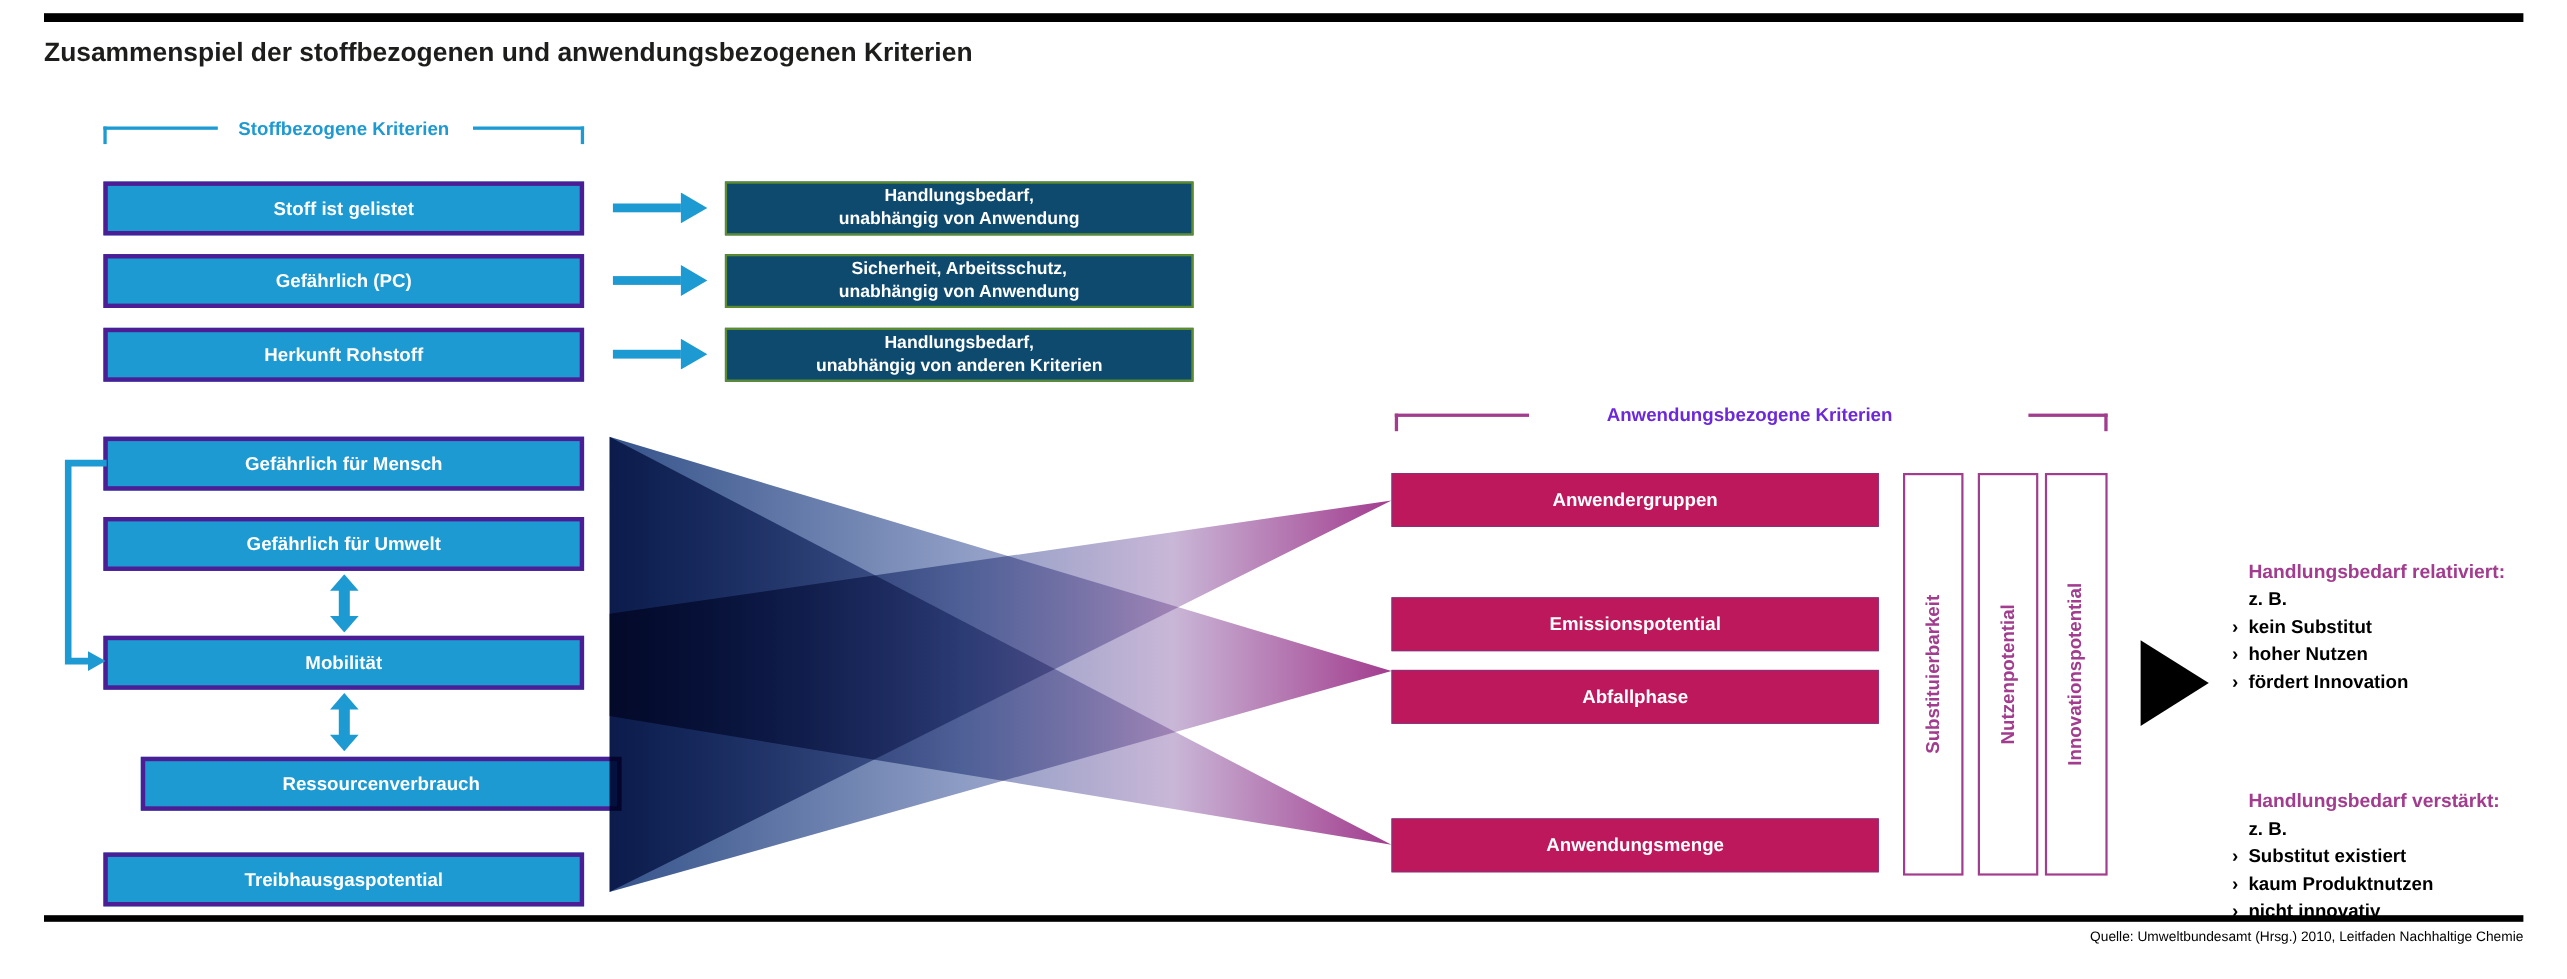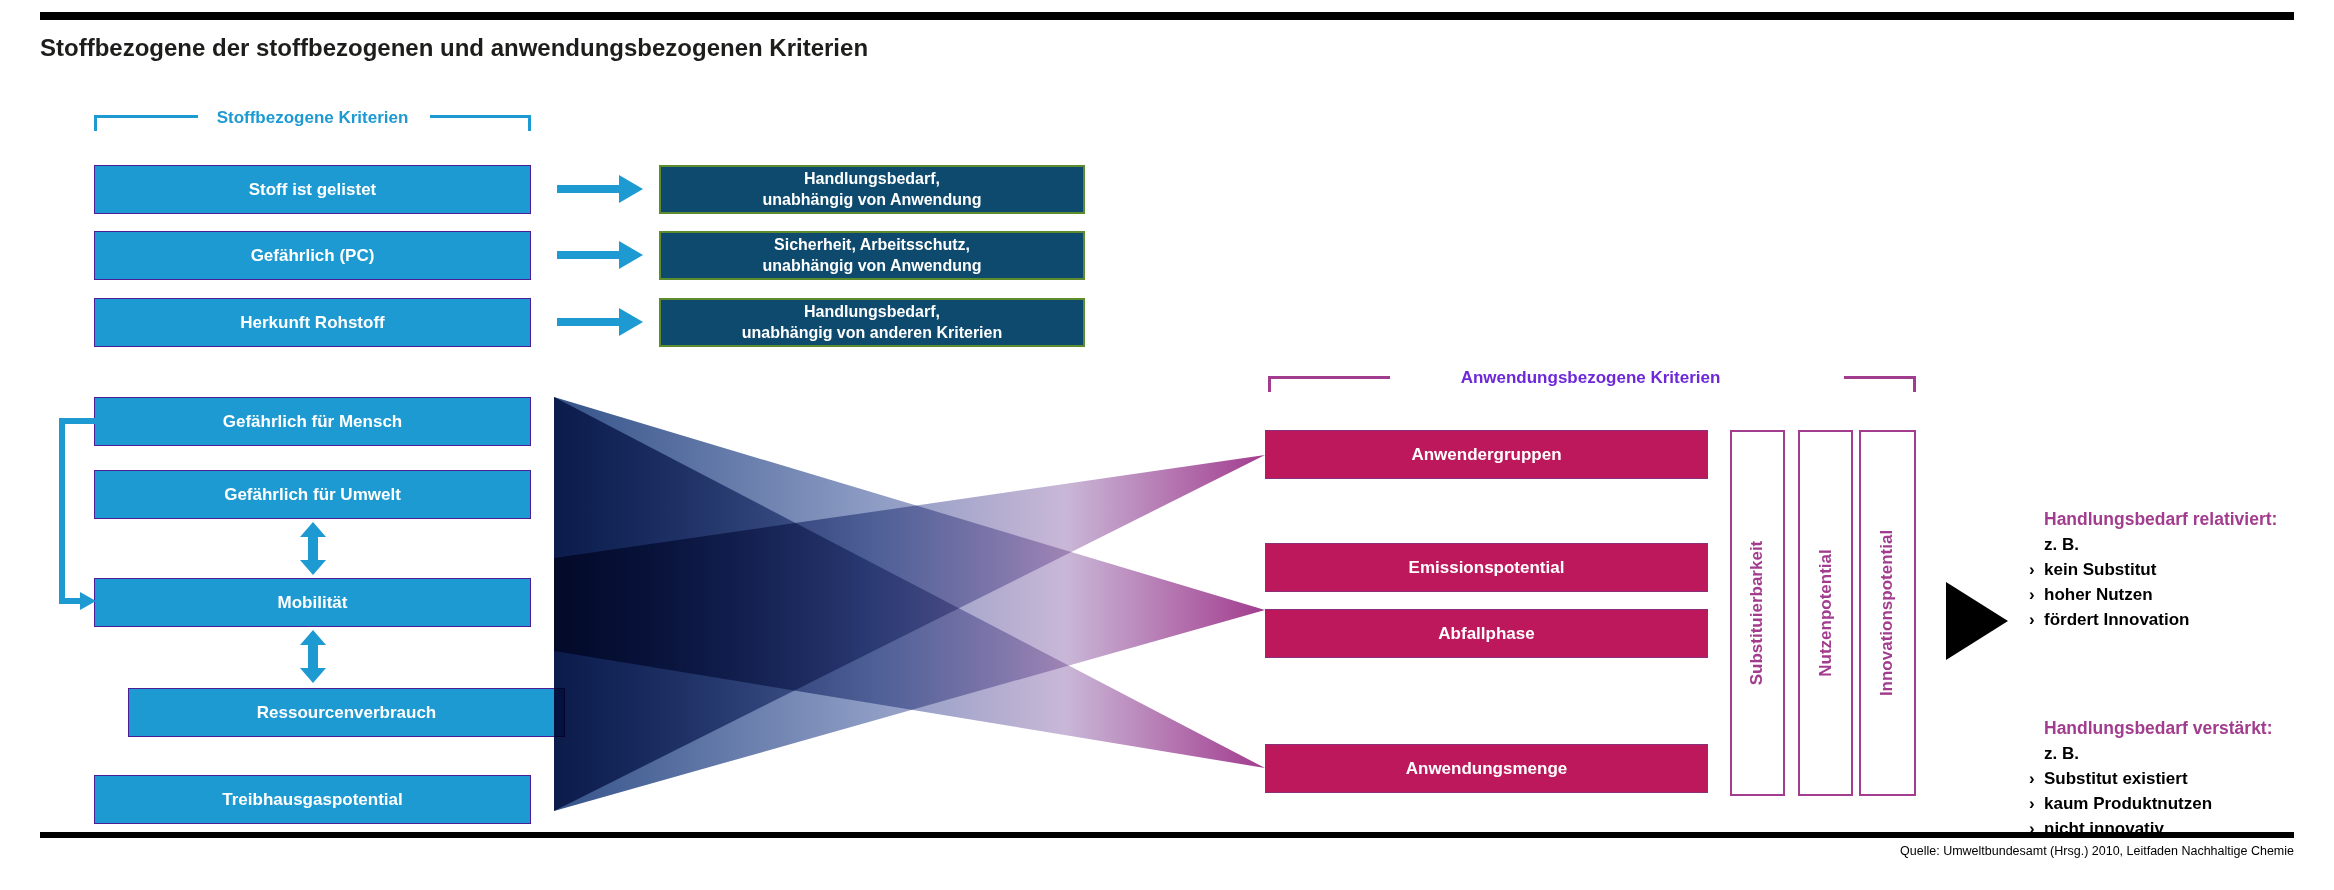--- a/index.html
+++ b/index.html
@@ -20,21 +20,21 @@
   }
   .hline { position:absolute; height:3px; }
   .vtick { position:absolute; width:3px; height:16px; }
   .blue-bg { background:#1d9ad2; }
   .purple-bg { background:#a23c8e; }
   .blue-text { color:#1d9ad2; }
   .purple-text { color:#6d28d9; }
 
   .box-blue {
     position:absolute; left:94px; width:437px; height:49px;
-    background:#1d9ad2; border:1px solid #4c1d95;
+    background:#1d9ad2; border:4px solid #4c1d95;
     color:#fff; font-weight:bold; font-size:17px;
     display:flex; align-items:center; justify-content:center; text-align:center;
   }
   .box-dark {
     position:absolute; left:659px; width:426px; height:49px;
     background:#0d4a6e; border:2px solid #5c8c2e;
     color:#fff; font-weight:bold; font-size:16px; line-height:1.3;
     display:flex; flex-direction:column; align-items:center; justify-content:center; text-align:center;
   }
   .box-purple {
@@ -67,21 +67,21 @@
   .source-note {
     position:absolute; left:40px; top:844px; width:2254px;
     text-align:right; font-size:12.5px; color:#000;
   }
 </style>
 </head>
 <body>
 
 <div class="rule" style="left:40px;top:12px;width:2254px;height:8px;"></div>
 
-<div class="page-title">Stoffbezogene der stoffbezogenen und anwendungsbezogenen Kriterien</div>
+<div class="page-title">Zusammenspiel der stoffbezogenen und anwendungsbezogenen Kriterien</div>
 
 <div class="section-label blue-text" style="left:94px;top:108px;width:437px;">Stoffbezogene Kriterien</div>
 <div class="hline blue-bg" style="left:94px;top:115px;width:104px;"></div>
 <div class="hline blue-bg" style="left:430px;top:115px;width:101px;"></div>
 <div class="vtick blue-bg" style="left:94px;top:115px;"></div>
 <div class="vtick blue-bg" style="left:528px;top:115px;"></div>
 
 <div class="box-blue" style="top:165px;">Stoff ist gelistet</div>
 <div class="box-blue" style="top:231px;">Gefährlich (PC)</div>
 <div class="box-blue" style="top:298px;">Herkunft Rohstoff</div>

